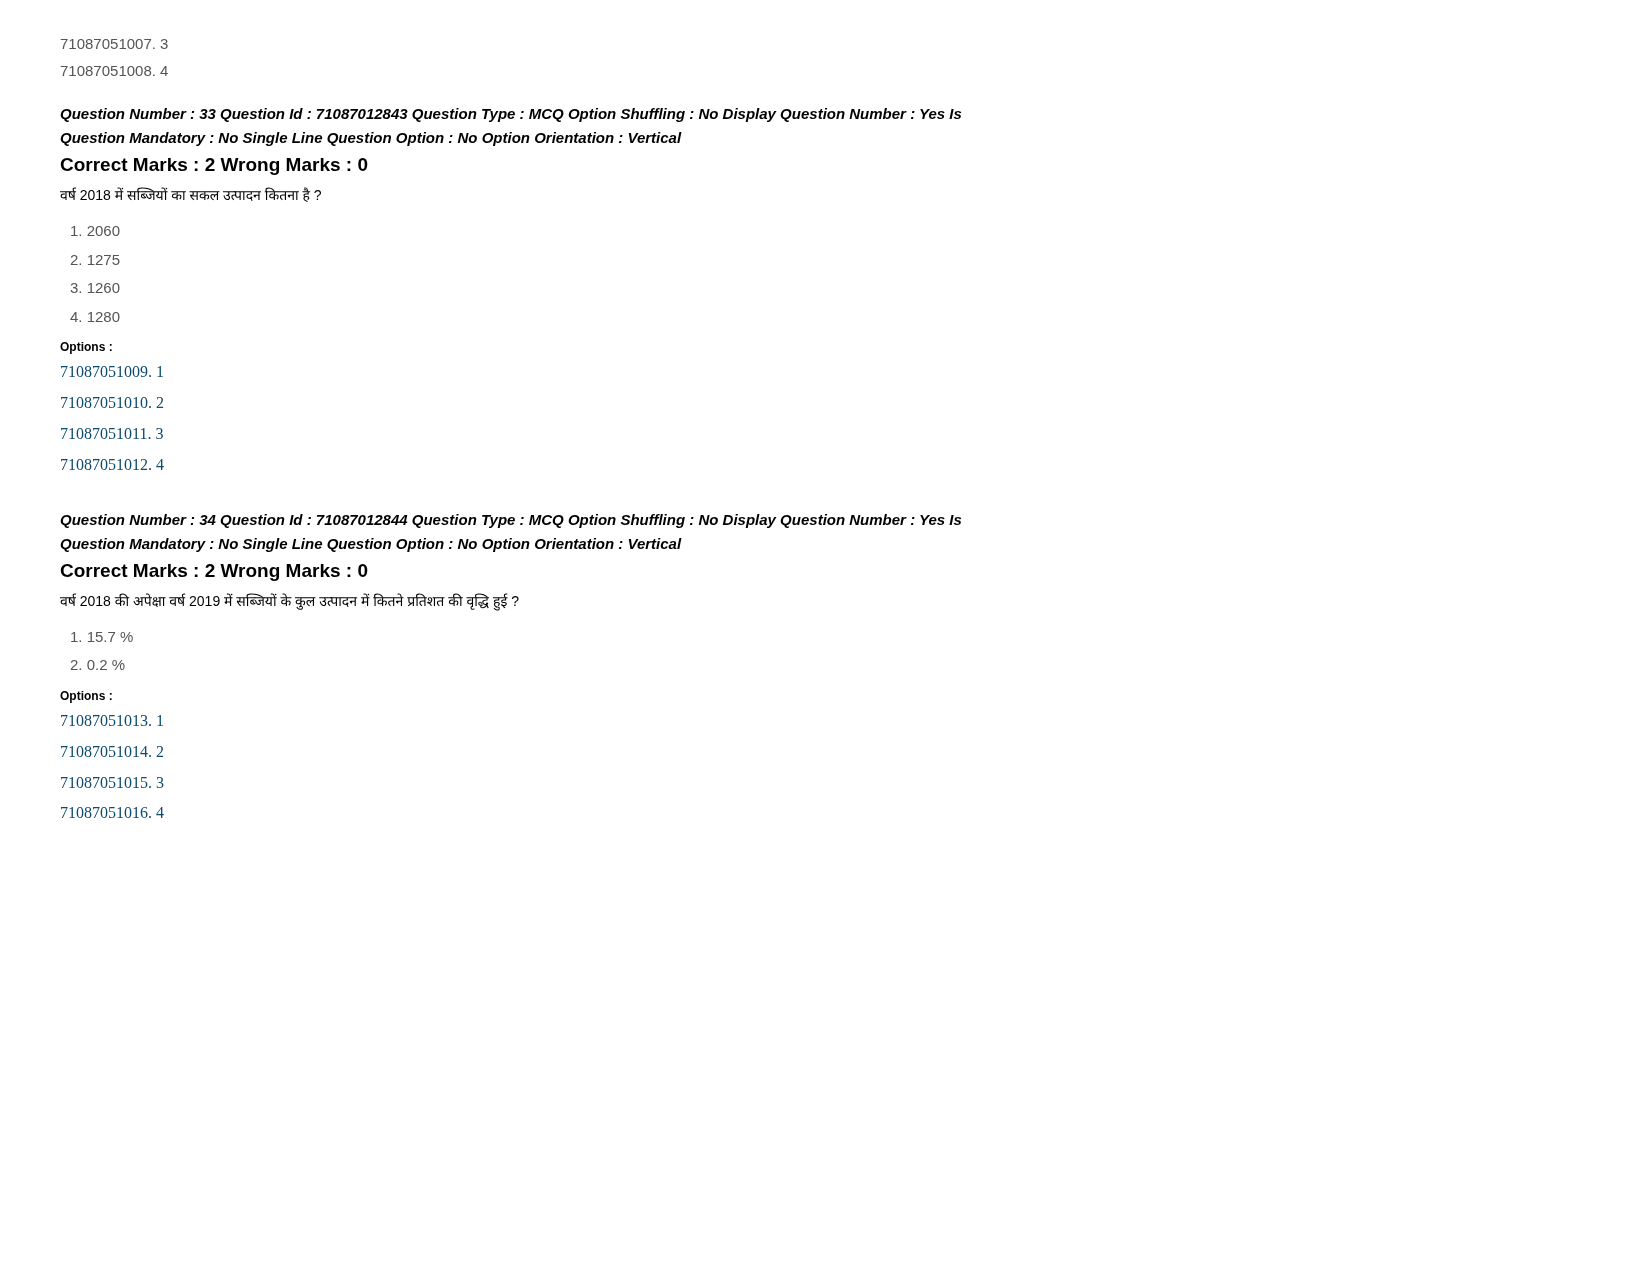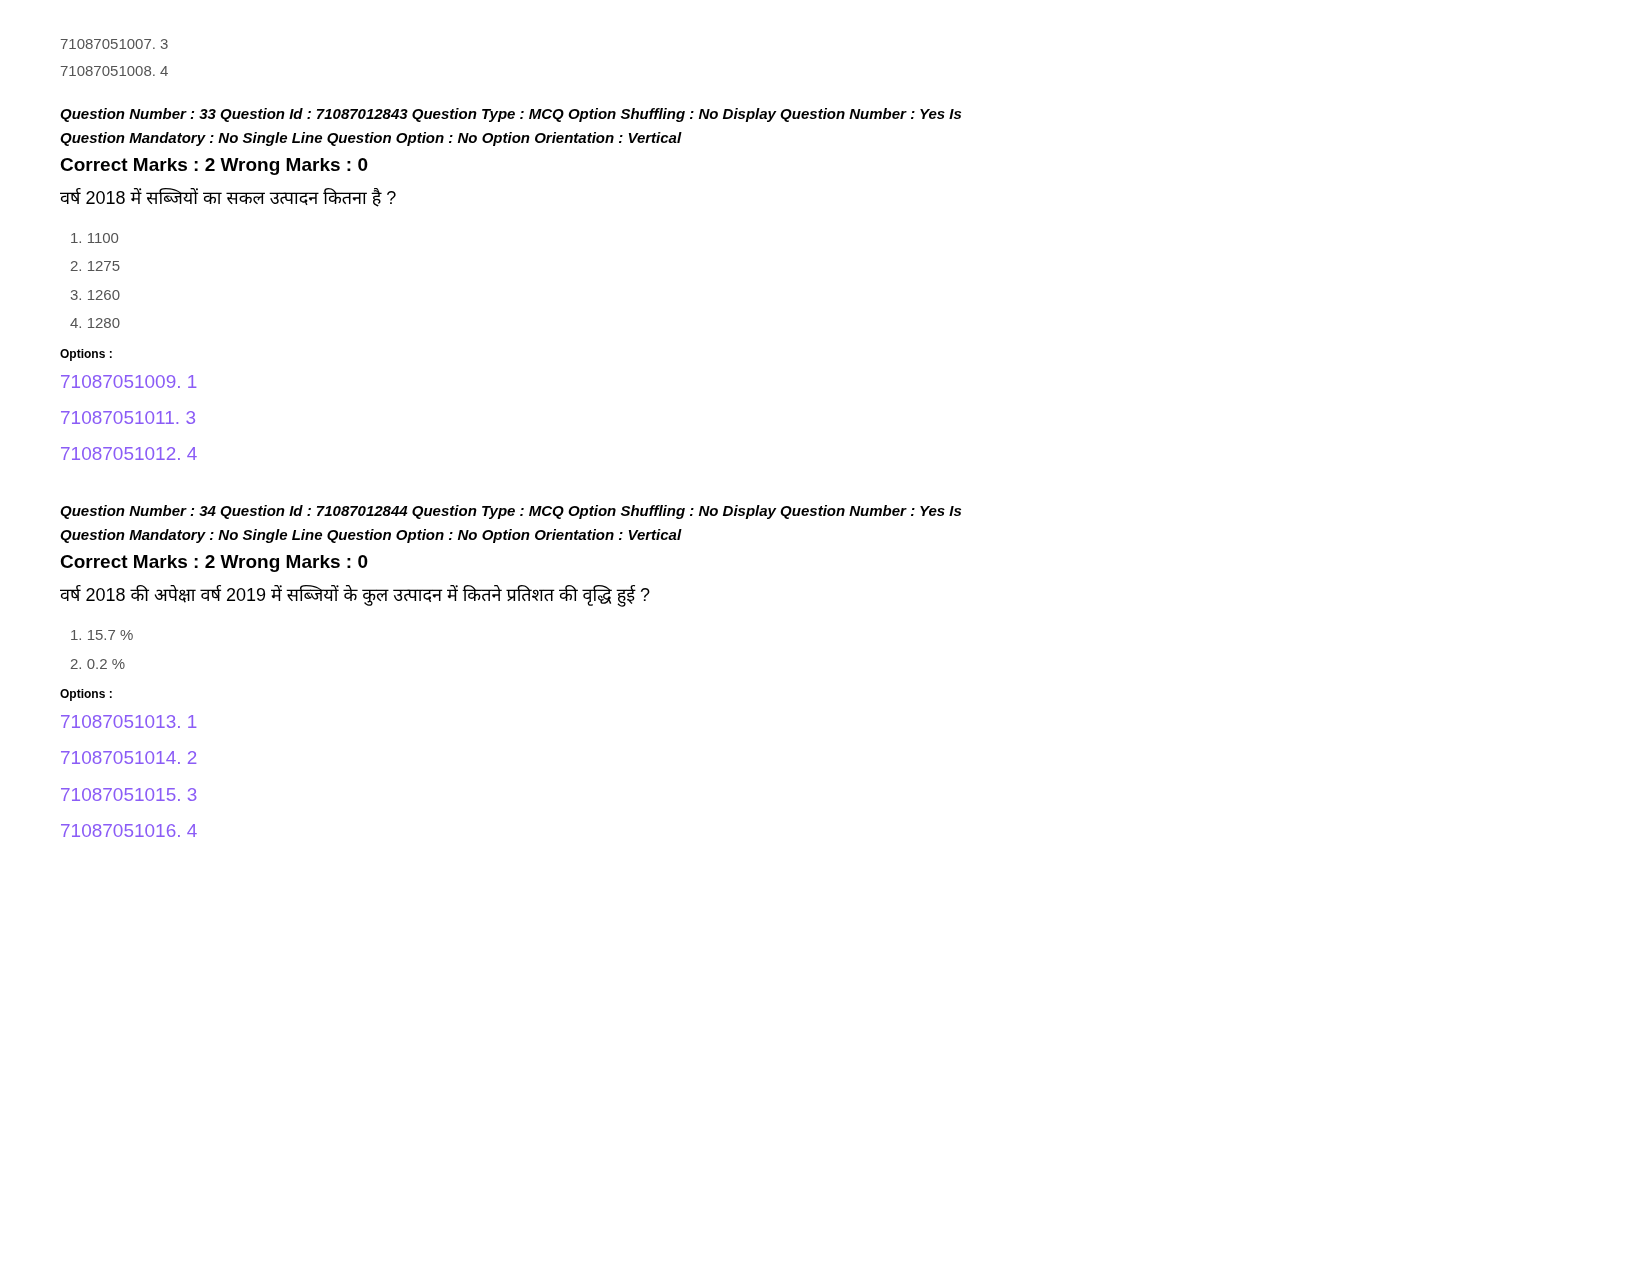--- a/index.html
+++ b/index.html
@@ -30,21 +30,21 @@
       line-height: 1.6;
       margin-bottom: 4px;
       font-style: italic;
     }
     .correct-marks {
       font-weight: bold;
       font-size: 19px;
       margin-bottom: 8px;
     }
     .question-text {
-      font-size: 18px;
+      font-size: 14px;
       margin-bottom: 14px;
       line-height: 1.6;
     }
     .options-list {
       list-style: none;
       margin-bottom: 12px;
       margin-left: 10px;
     }
     .options-list li {
       font-size: 15px;
@@ -52,22 +52,23 @@
       line-height: 1.5;
       color: #555;
     }
     .options-label {
       font-weight: bold;
       font-size: 12px;
       margin-bottom: 4px;
     }
     .option-ids {
       line-height: 1.8;
-      color: #8b5cf6;
-      font-size: 19px;
+      color: #0c4a6e;
+      font-size: 16px;
+      font-family: Liberation Serif, serif;
     }
     .option-ids div {
       margin-bottom: 2px;
     }
   </style>
 </head>
 <body>
 
 <div class="top-options">
   <div>
@@ -81,28 +82,29 @@
 <div class="question-block">
   <div class="question-meta">
     <span>Question Number : 33 Question Id : 71087012843 Question Type : MCQ Option Shuffling : No Display Question Number : Yes Is</span><br>
     <span>Question Mandatory : No Single Line Question Option : No Option Orientation : Vertical</span>
   </div>
   <div class="correct-marks">
     Correct Marks : 2 Wrong Marks : 0
   </div>
   <div class="question-text">वर्ष 2018 में सब्जियों का सकल उत्पादन कितना है ?</div>
   <ul class="options-list">
-    <li>1. <span>1100</span></li>
+    <li>1. <span>2060</span></li>
     <li>2. <span>1275</span></li>
     <li>3. <span>1260</span></li>
     <li>4. <span>1280</span></li>
   </ul>
   <div class="options-label">Options :</div>
   <div class="option-ids">
     <div>71087051009. 1</div>
+    <div>71087051010. 2</div>
     <div>71087051011. 3</div>
     <div>71087051012. 4</div>
   </div>
 </div>
 
 <div class="question-block">
   <div class="question-meta">
     <span>Question Number : 34 Question Id : 71087012844 Question Type : MCQ Option Shuffling : No Display Question Number : Yes Is</span><br>
     <span>Question Mandatory : No Single Line Question Option : No Option Orientation : Vertical</span>
   </div>

